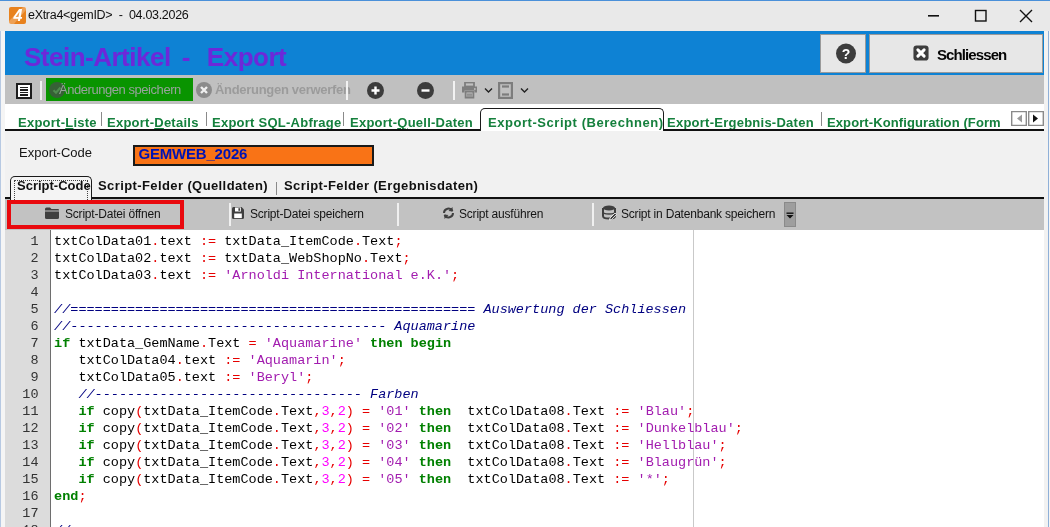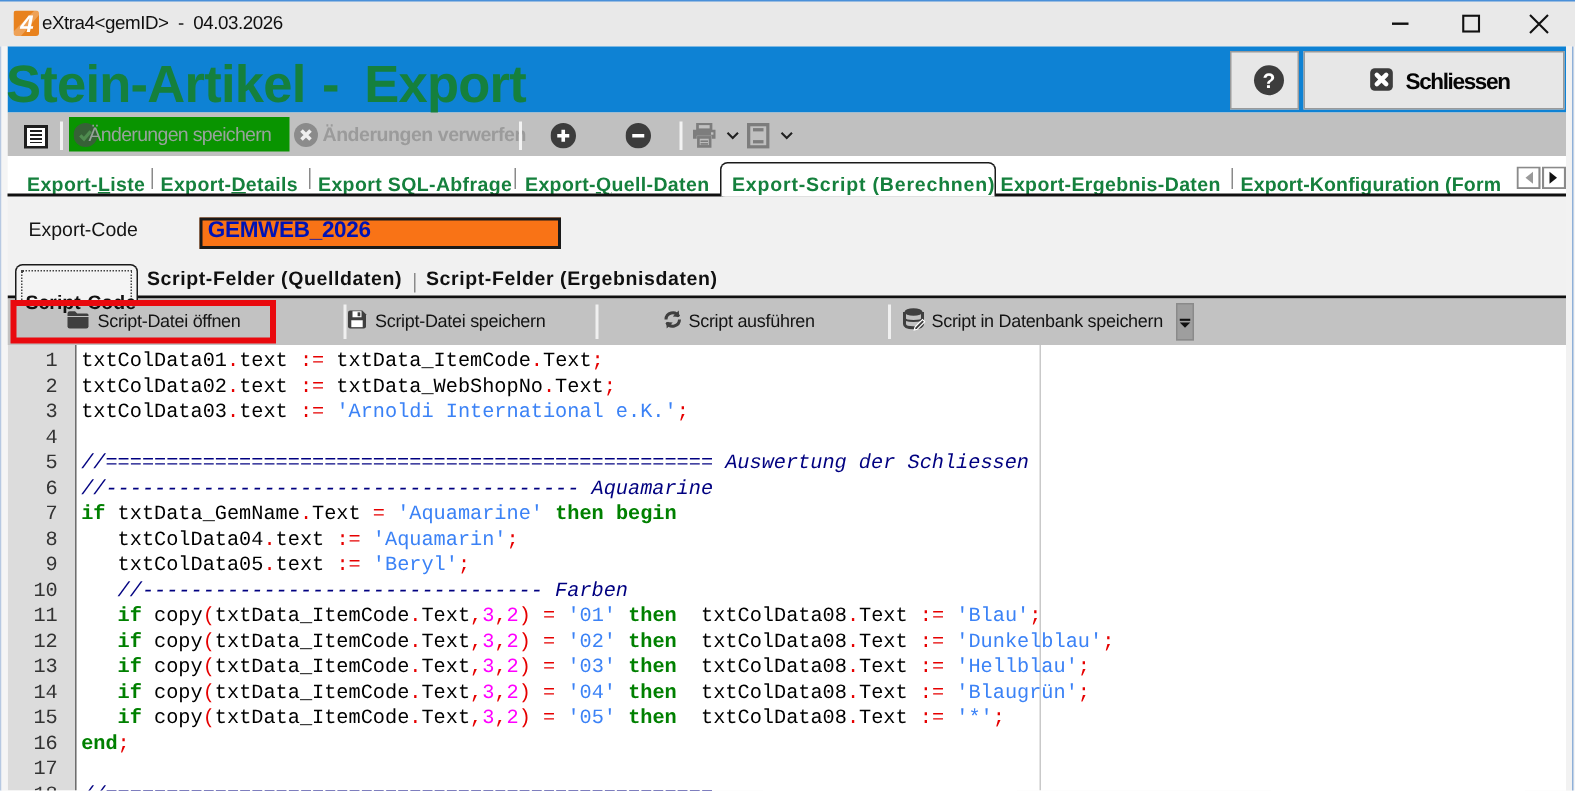--- a/index.html
+++ b/index.html
@@ -5,21 +5,21 @@
   html,body{margin:0;padding:0;}
   body{width:1050px;height:527px;position:relative;overflow:hidden;
        font-family:"Liberation Sans",sans-serif;background:#f5f5f5;}
   .abs{position:absolute;}
   
   #titlebar{left:0;top:0;width:1050px;height:31px;background:#e9e9e9;
             border-top:1px solid #4a90d9;box-sizing:border-box;}
   #apptitle{left:28px;top:8px;font-size:12.5px;letter-spacing:-0.3px;color:#101010;}
   
   #header{left:5px;top:31px;width:1039px;height:44px;background:#0e82d4;}
-  #headertext{left:4px;top:43.8px;font-size:35px;line-height:26px;font-weight:bold;color:#15803d;letter-spacing:-0.5px;}
+  #headertext{left:24px;top:43.8px;font-size:26px;line-height:26px;font-weight:bold;color:#6d28d9;letter-spacing:-0.5px;}
   .hbtn{background:#e7e7e7;border:1px solid #9a9a9a;box-sizing:border-box;}
   #helpbtn{left:820px;top:34px;width:46px;height:39px;}
   #closebtn{left:869px;top:34px;width:174px;height:39px;}
   
   #toolbar{left:5px;top:75px;width:1039px;height:29px;background:#c0c0c0;}
   .tsep{position:absolute;width:2px;background:#f2f2f2;}
   #greenbtn{left:46px;top:78px;width:147px;height:23px;background:#099400;}
   .gtext{color:#97a39b;font-size:13px;letter-spacing:-0.45px;}
   .graytext{color:#9b9b9b;font-size:13px;letter-spacing:-0.3px;}
   
@@ -52,21 +52,21 @@
   
   #editor{left:5px;top:230px;width:1039px;height:297px;background:#fff;overflow:hidden;}
   #gutter{position:absolute;left:0;top:0;width:45px;height:297px;background:#dcdcdc;
           border-right:1.6px solid #6e6e6e;}
   #marginline{position:absolute;left:688px;top:0;width:1px;height:297px;background:#c9c9c9;}
   #lnums{position:absolute;left:0;top:2.9px;width:33.5px;text-align:right;white-space:pre;
          font-family:"Liberation Mono",monospace;font-size:13.5px;line-height:17px;color:#333;}
   #code{position:absolute;left:49.1px;top:2.9px;font-family:"Liberation Mono",monospace;
         font-size:13.5px;line-height:17px;color:#000;white-space:pre;}
   .k{color:#008000;font-weight:bold;}
-  .s{color:#3b82f6;}
+  .s{color:#a21caf;}
   .r{color:#e60000;}
   .n{color:#ff00ff;}
   .c{color:#000080;font-style:italic;}
   
   #rightedge1{left:1044px;top:31px;width:3.5px;height:496px;background:#f2f2f2;}
   #rightedge2{left:1047.5px;top:31px;width:1.5px;height:496px;background:#8fb0d8;}
   #leftedge{left:0;top:31px;width:1px;height:496px;background:#b7c9e2;}
   #leftpad{left:1px;top:31px;width:4px;height:496px;background:#f5f5f5;}
 </style>
 </head>
@@ -171,21 +171,21 @@
   <div class="abs" id="panel"></div>
   <div class="abs" id="eclabel">Export-Code</div>
   <div class="abs" id="ecfield">
     <span>GEMWEB_2026</span>
   </div>
 
   <div class="abs" id="subline"></div>
   <div class="abs" id="scbox">
     <div id="scdot"></div>
   </div>
-  <div class="stab" style="left:17px;top:178px;z-index:4;letter-spacing:0px;margin-top:16px;">Script-Code</div>
+  <div class="stab" style="left:17px;top:178px;z-index:4;letter-spacing:0px;">Script-Code</div>
   <div class="stab" style="left:98px;top:178px;">Script-Felder (Quelldaten)</div>
   <div class="vsep" style="left:276px;top:182px;height:13px;"></div>
   <div class="stab" style="left:284px;top:178px;">Script-Felder (Ergebnisdaten)</div>
 
   <div class="abs" id="btnbar"></div>
   <svg class="abs" style="left:44px;top:206px;width:16px;height:14px" viewBox="0 0 16 14">
     <path d="M1 3 Q1 1.5 2.5 1.5 L6 1.5 L7.5 3 L14 3 Q15 3 15 4 L15 4.6 L1 4.6 Z" fill="#3f3f3f"></path>
     <path d="M1 5.4 L15 5.4 L15 11.5 Q15 13 13.5 13 L2.5 13 Q1 13 1 11.5 Z" fill="#3f3f3f"></path>
   </svg>
   <div class="btext" style="left:65px;top:206.6px;">Script-Datei öffnen</div>

